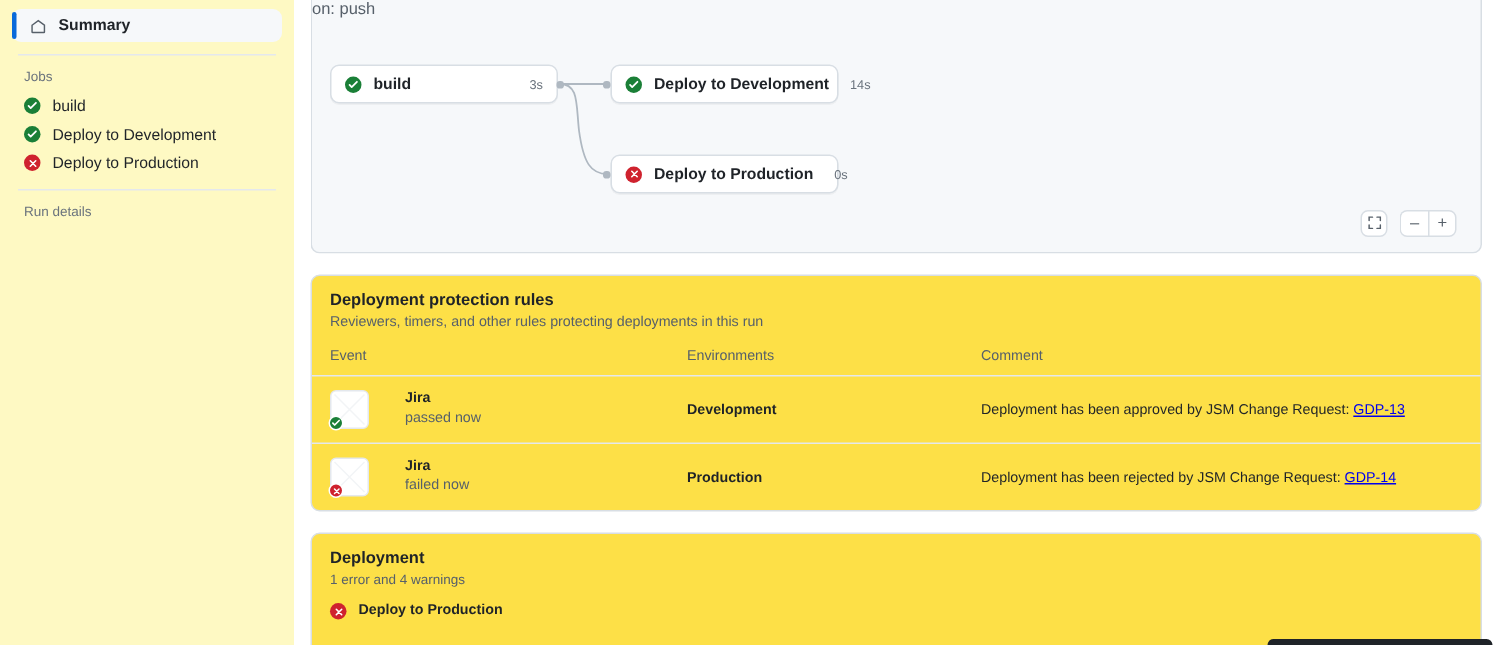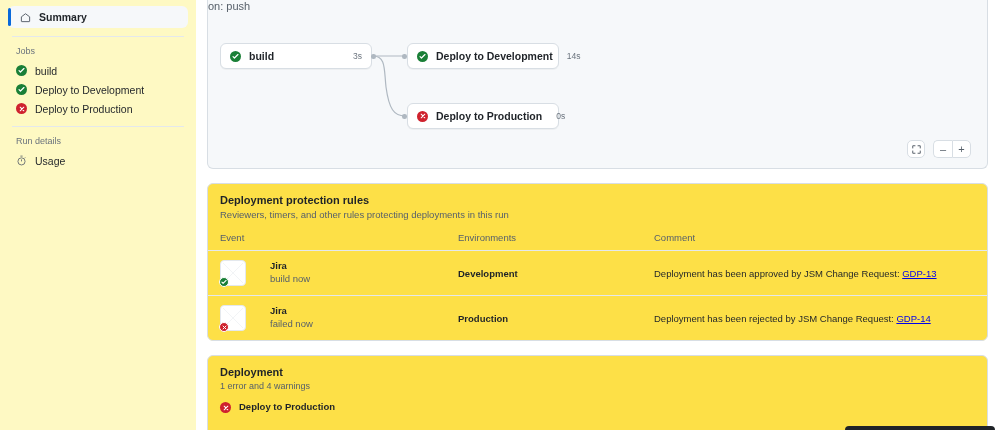--- a/index.html
+++ b/index.html
@@ -210,29 +210,20 @@
             <path d="M2 2l6 6M8 2l-6 6" stroke="#fff" stroke-width="1.8" stroke-linecap="round"></path>
           </svg>
       </span>
       <span>Deploy to Production</span>
     </div>
 
     <div class="side-divider"></div>
 
     <div class="side-group-title">Run details</div>
 
-    <div class="side-item">
-      <span class="ico">
-        <svg width="11" height="11" viewBox="0 0 16 16" fill="none" stroke="#57606a" stroke-width="1.2">
-          <circle cx="8" cy="9.3" r="5.2"></circle>
-            <path d="M8 9.3V6.4M6.4 1.6h3.2M12.4 4.6l1-1"></path>
-        </svg>
-      </span>
-      <span>Usage</span>
-    </div>
 
 
   </aside>
 
   <main class="main">
 
     <section class="card graph-card">
       <div class="graph-on">on: push</div>
 
       <svg class="graph-canvas" width="781" height="170">
@@ -313,21 +304,21 @@
                       </svg>
                   </div>
                   <span class="avatar-badge ok">
                     <svg width="6" height="6" viewBox="0 0 10 10">
                         <path d="M1.5 5.2l2 2 5-5" stroke="#fff" stroke-width="1.9" fill="none" stroke-linecap="round" stroke-linejoin="round"></path>
                       </svg>
                   </span>
                 </div>
                 <div>
                   <div class="ev-name">Jira</div>
-                  <div class="ev-sub">build now</div>
+                  <div class="ev-sub">passed now</div>
                 </div>
               </div>
             </td>
             <td class="col-env">
               <span class="env-name">Development</span>
             </td>
             <td class="col-cmt">
               <span class="cmt">Deployment has been approved by JSM Change Request: </span><a href="#">GDP-13</a>
             </td>
           </tr>

